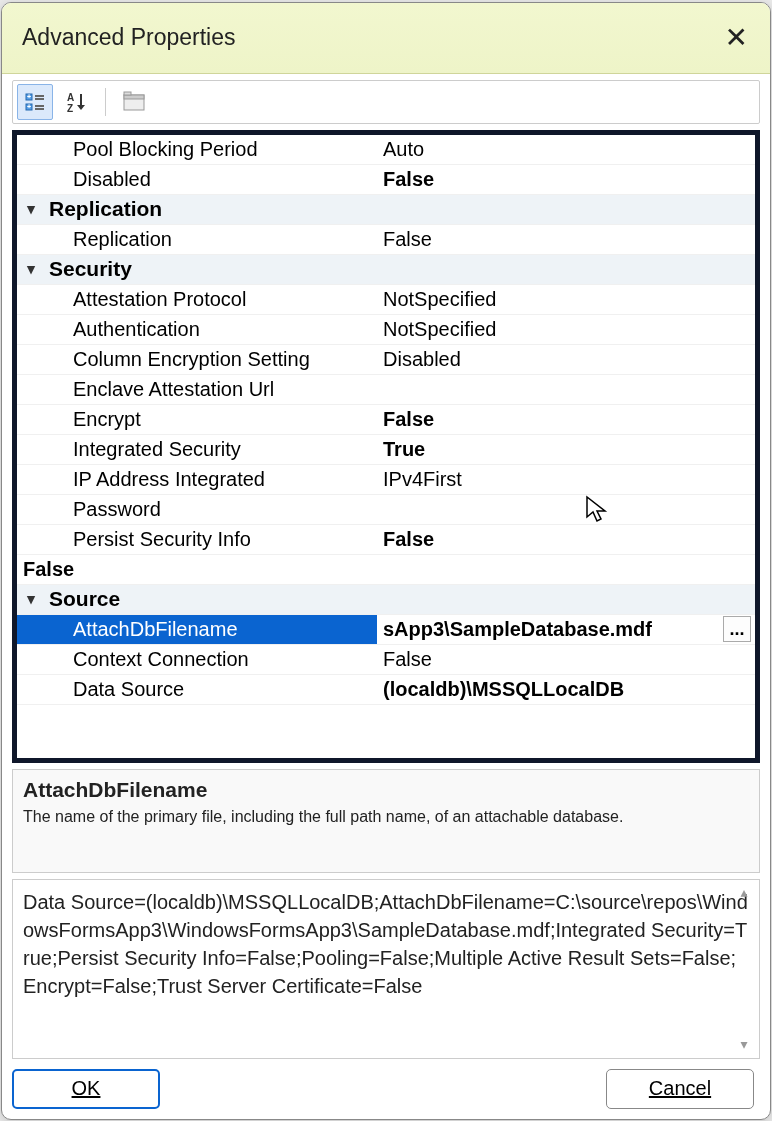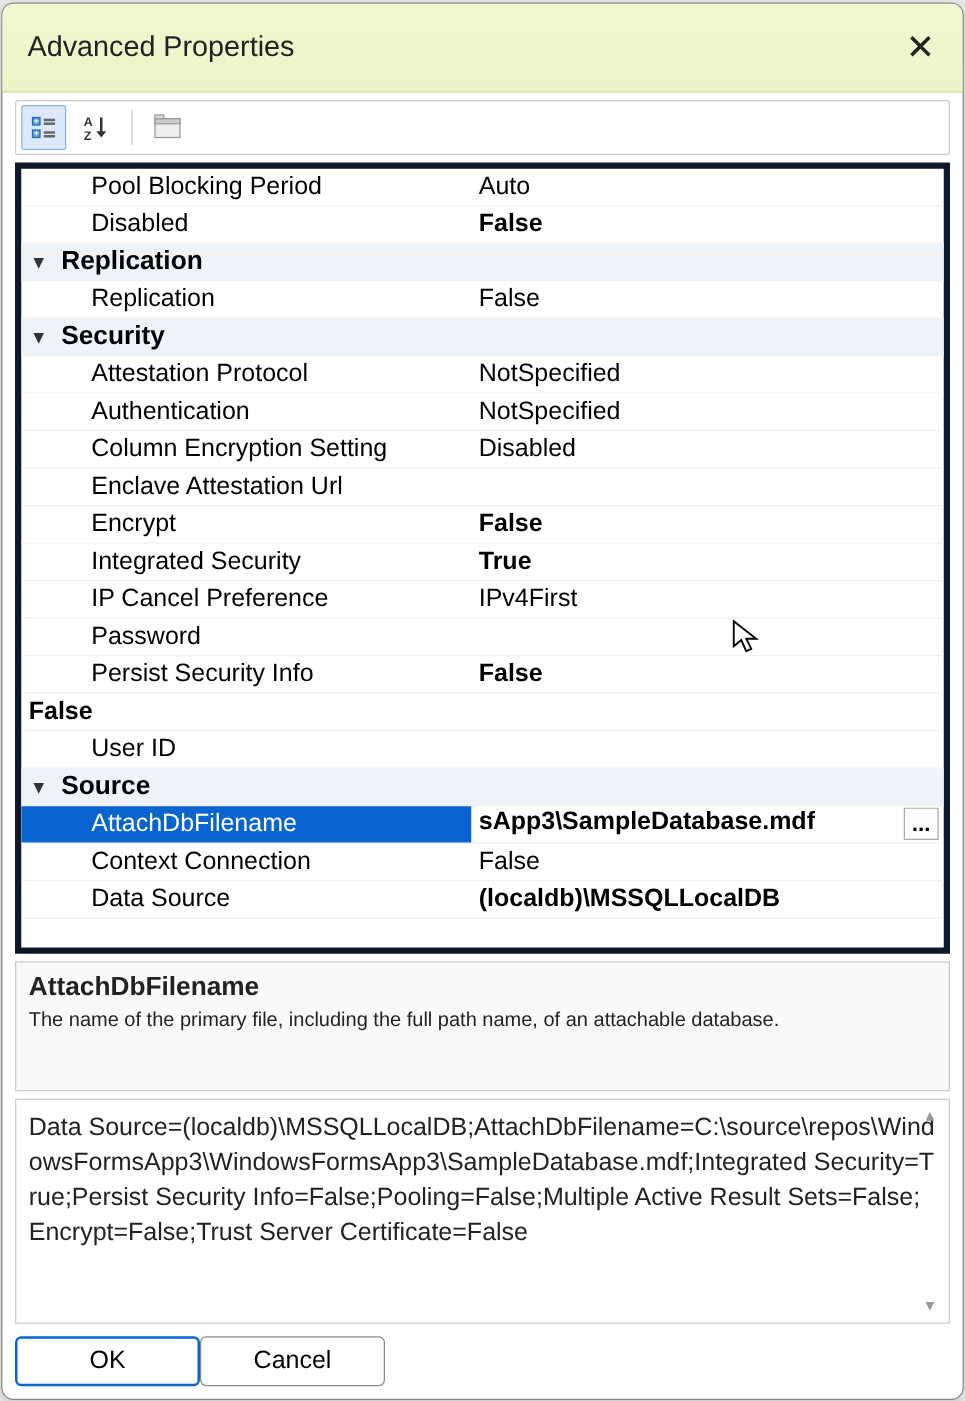--- a/index.html
+++ b/index.html
@@ -85,21 +85,21 @@
   }
   .row.cat {
     background: #eef3f7;
     font-weight: 700;
     font-size: 21px;
   }
   .row .chev { width: 28px; text-align: center; font-size: 15px; color: #333; cursor: pointer; }
   .row .chev.none { visibility: hidden; }
   .row .name { flex: 0 0 330px; padding-left: 4px; white-space: nowrap; overflow: hidden; text-overflow: ellipsis; }
   .row.prop .name { padding-left: 28px; }
-  .row .value { flex: 1; padding-left: 6px; white-space: nowrap; overflow: hidden; text-overflow: ellipsis; display:flex; align-items:flex-start; justify-content:space-between; padding-right:4px;}
+  .row .value { flex: 1; padding-left: 6px; white-space: nowrap; overflow: hidden; text-overflow: ellipsis; display:flex; align-items:center; justify-content:space-between; padding-right:4px;}
   .row .value.bold { font-weight: 700; }
   .row.selected .name-wrap { background: #0a64d0; color: #fff; }
   .name-wrap { display:flex; align-items:center; height:100%; flex:0 0 360px; }
   .row.selected .name { color: #fff; }
   .ellipsis-btn {
     width: 28px; height: 26px;
     border: 1px solid #aaa;
     background:#fdfdfd;
     font-weight:700;
     display:flex;align-items:center;justify-content:center;
@@ -127,22 +127,23 @@
   }
   .connstr-panel .scroll-arrow {
     position:absolute; right:8px; width:14px; height:14px;
     display:flex;align-items:center;justify-content:center;
     color:#999; font-size:14px;
   }
   .connstr-panel .scroll-arrow.up { top:6px; }
   .connstr-panel .scroll-arrow.down { bottom:6px; }
   .button-row {
     display: flex;
-    justify-content: flex-start;
+    justify-content: space-between;
     padding: 4px 6px 0 0;
+    text-decoration: underline;
   }
   .btn {
     width: 148px; height: 40px;
     border: 1px solid #888;
     border-radius: 5px;
     background: #fff;
     font-size: 20px;
     display:flex;align-items:center;justify-content:center;
     cursor:pointer;
   }
@@ -289,21 +290,21 @@
               <div class="chev none"></div>
               <div class="name">Integrated Security</div>
             </div>
             <div class="value bold">
               <span style="overflow: hidden; text-overflow: ellipsis;">True</span>
             </div>
           </div>
           <div class="row prop">
             <div class="name-wrap">
               <div class="chev none"></div>
-              <div class="name">IP Cancel Preference</div>
+              <div class="name">IP Address Integrated</div>
             </div>
             <div class="value">
               <span style="overflow: hidden; text-overflow: ellipsis;">IPv4First</span>
             </div>
           </div>
           <div class="row prop">
             <div class="name-wrap">
               <div class="chev none"></div>
               <div class="name">Password</div>
             </div>
@@ -316,29 +317,20 @@
               <div class="chev none"></div>
               <div class="name">Persist Security Info</div>
             </div>
             <div class="value bold">
               <span style="overflow: hidden; text-overflow: ellipsis;">False</span>
             </div>
           </div>
           <div class="row prop">
             <div class="value bold">
               <span style="overflow: hidden; text-overflow: ellipsis;">False</span>
-            </div>
-          </div>
-          <div class="row prop">
-            <div class="name-wrap">
-              <div class="chev none"></div>
-              <div class="name">User ID</div>
-            </div>
-            <div class="value">
-              <span style="overflow: hidden; text-overflow: ellipsis;"></span>
             </div>
           </div>
           <div class="row cat">
             <div class="name-wrap">
               <div class="chev">▾</div>
               <div class="name">Source</div>
             </div>
           </div>
           <div class="row prop selected">
             <div class="name-wrap">

